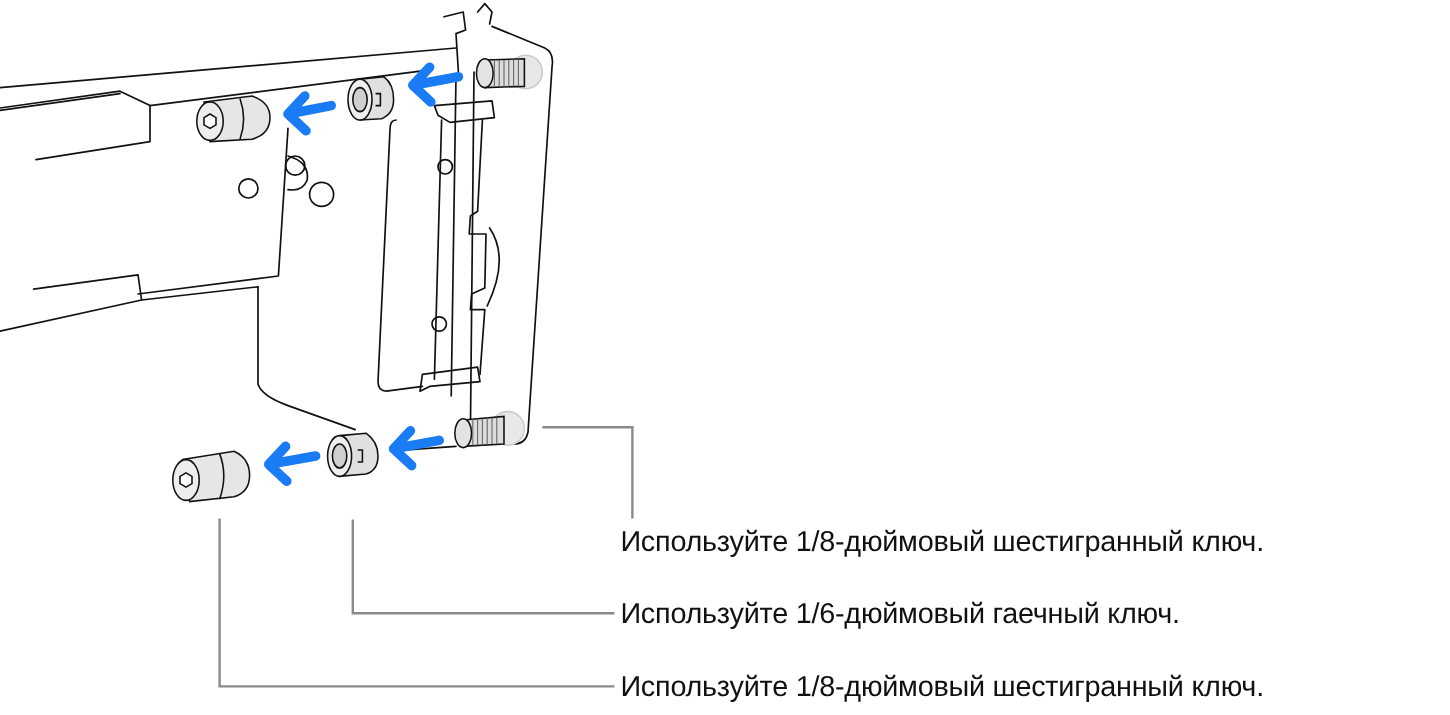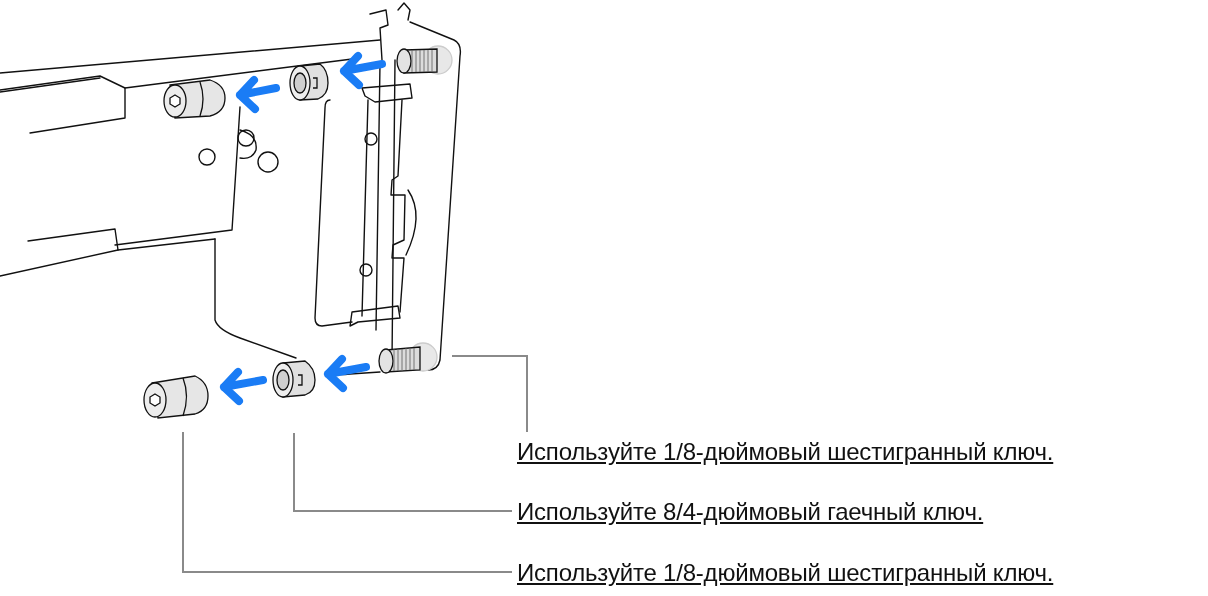--- a/index.html
+++ b/index.html
@@ -1,20 +1,20 @@
 <!DOCTYPE html>
 <html><head>
 <meta charset="utf-8">
 <style>
   html, body { margin: 0; padding: 0; background: #ffffff; }
   body { width: 1208px; height: 596px; position: relative; overflow: hidden;
          font-family: "Liberation Sans", "DejaVu Sans", sans-serif; }
   #art { position: absolute; left: 0; top: 0; }
   .callout-label { position: absolute; font-size: 24px; color: #111; white-space: nowrap;
-                   line-height: 28px; letter-spacing: -0.2px; text-decoration: underline; }
+                   line-height: 28px; letter-spacing: -0.2px; }
 </style>
 </head>
 <body>
 
 <svg id="art" width="1208" height="596" viewBox="0 0 1208 596" xmlns="http://www.w3.org/2000/svg">
   <g fill="none" stroke="#111" stroke-width="1.4" stroke-linejoin="round" stroke-linecap="round">
 
     <g>
       <path d="M0 90 L100 76 L125 88 L125 118 L30 133"></path>
       <path d="M125 88 L360 58"></path>
@@ -110,14 +110,14 @@
   </g>
 
   <g fill="none" stroke="#8a8a8a" stroke-width="2">
     <path d="M452 356 H527 V432"></path>
     <path d="M294 433 V511 H512"></path>
     <path d="M183 432 V572 H512"></path>
   </g>
 </svg>
 
 <div class="callout-label" style="left:517px; top:438px;">Используйте 1/8-дюймовый шестигранный ключ.</div>
-<div class="callout-label" style="left:517px; top:498px;">Используйте 8/4-дюймовый гаечный ключ.</div>
+<div class="callout-label" style="left:517px; top:498px;">Используйте 1/6-дюймовый гаечный ключ.</div>
 <div class="callout-label" style="left:517px; top:559px;">Используйте 1/8-дюймовый шестигранный ключ.</div>
 
 </body></html>

